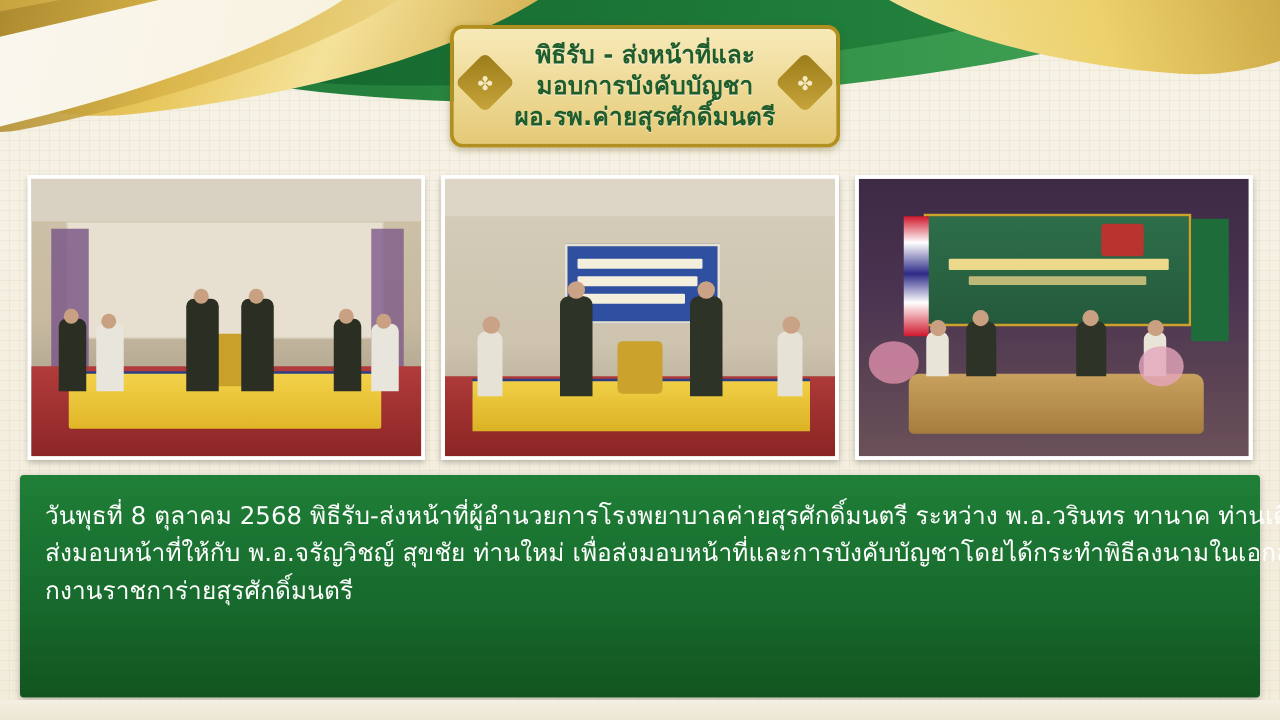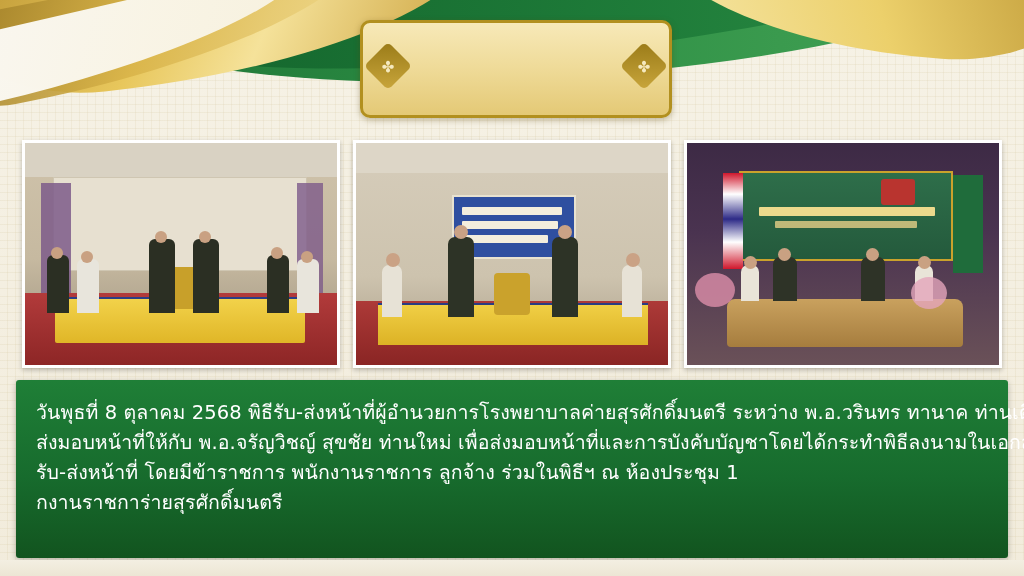--- a/index.html
+++ b/index.html
@@ -133,20 +133,25 @@
     <div class="gold1"></div>
     <div class="gold2"></div>
     <div class="white1"></div>
   </div>
 
   <div class="plaque">
     <div class="diamond l"></div>
     <div class="diamond r"></div>
     <div class="dflower l">✤</div>
     <div class="dflower r">✤</div>
+    <div class="title-text">
+      <div class="l1">พิธีรับ - ส่งหน้าที่และ</div>
+      <div class="l2">มอบการบังคับบัญชา</div>
+      <div class="l3">ผอ.รพ.ค่ายสุรศักดิ์มนตรี</div>
+    </div>
   </div>
 
   <div class="photos">
 
     <div class="photo p1">
       <div class="ceil"></div>
       <div class="wallpanel"></div>
       <div class="curtain"></div>
       <div class="curtain2"></div>
       <div class="stage"></div>
@@ -208,19 +213,18 @@
       <div class="flower" style="left:8px;"></div>
       <div class="flower2" style="right:52px;"></div>
     </div>
 
   </div>
 
   <div class="caption">
     <div class="inner">
       <p class="line">วันพุธที่ 8 ตุลาคม 2568 พิธีรับ-ส่งหน้าที่ผู้อำนวยการโรงพยาบาลค่ายสุรศักดิ์มนตรี ระหว่าง พ.อ.วรินทร ทานาค ท่านเดิม</p>
       <p class="line">ส่งมอบหน้าที่ให้กับ พ.อ.จรัญวิชญ์ สุขชัย ท่านใหม่ เพื่อส่งมอบหน้าที่และการบังคับบัญชาโดยได้กระทำพิธีลงนามในเอกสาร</p>
-      <p class="line">รับ-ส่งหน้าที่ โดยมีข้าราชการ พนักงานราชการ ลูกจ้าง ร่วมในพิธีฯ ณ ห้องประชุม 1</p>
       <p class="line">กงานราชการ่ายสุรศักดิ์มนตรี</p>
     </div>
   </div>
 
   <div class="bottomstrip"></div>
 </div>
 
 </body></html>

